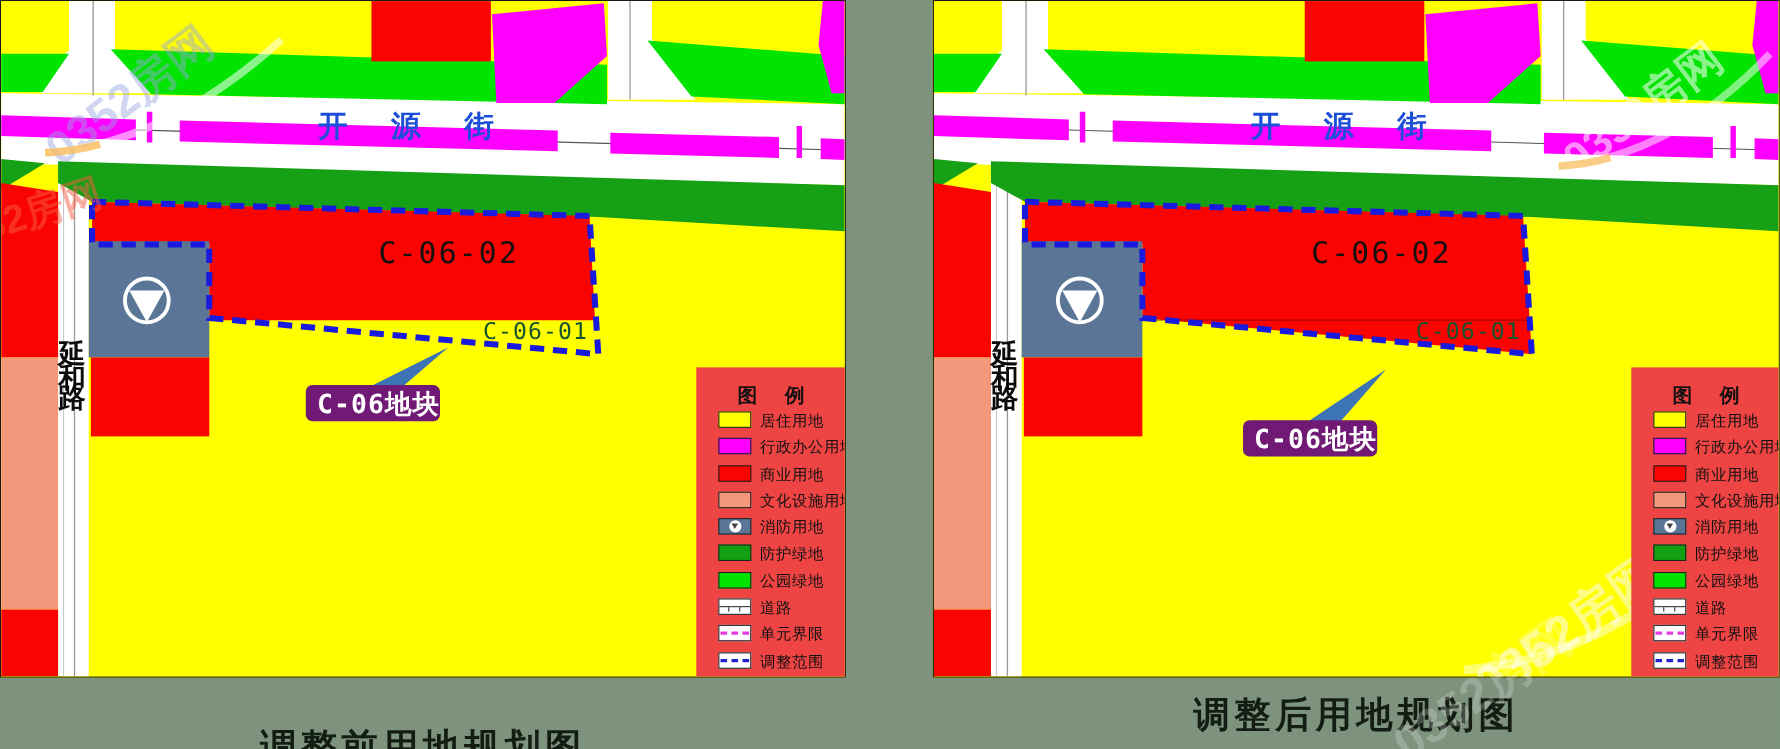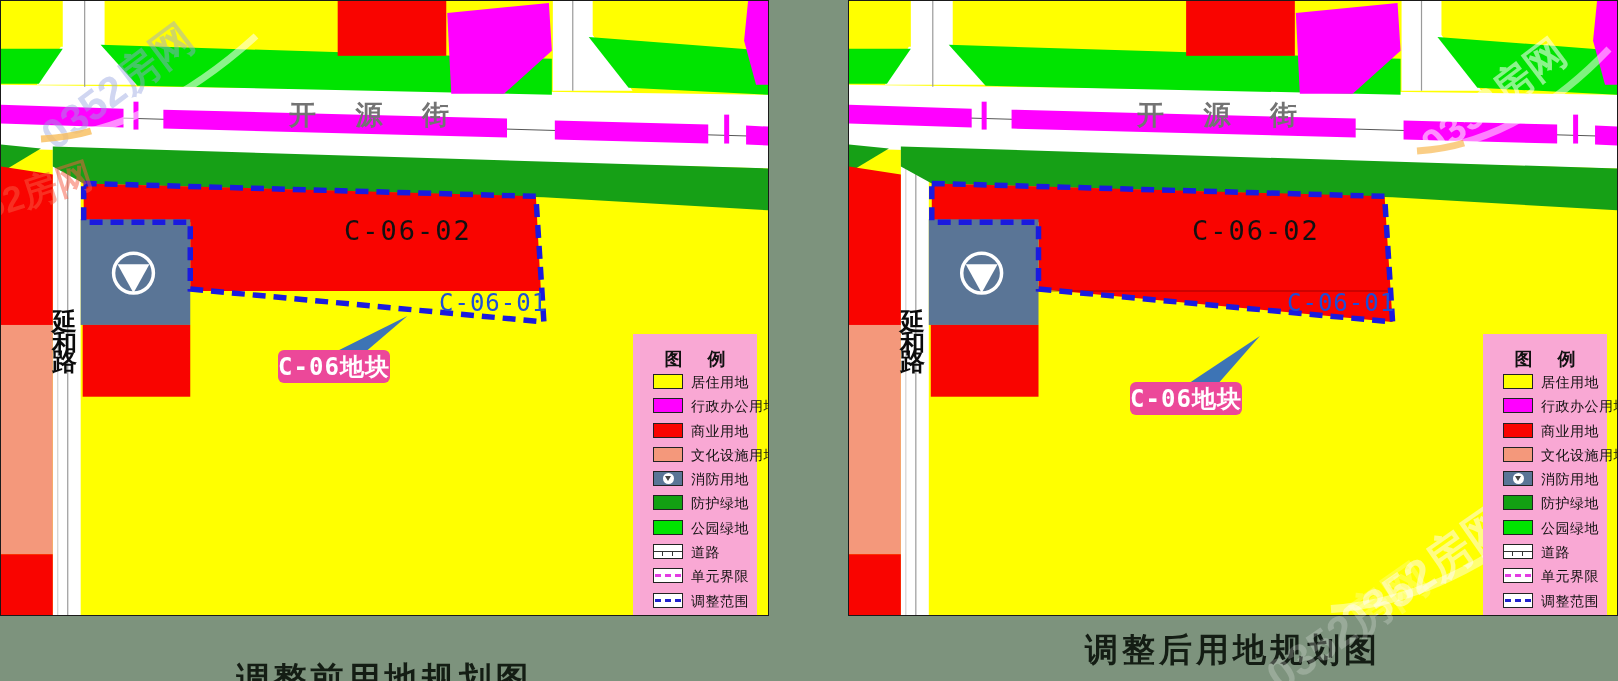--- a/index.html
+++ b/index.html
@@ -12,45 +12,46 @@
     position:absolute;top:0;height:616px;background:#FFFF00;
     border:1px solid #1a1a1a;box-sizing:border-box;overflow:hidden;
   }
   .panel--before{left:0;width:769px;}
   .panel--after{left:848px;width:770px;}
   .map-svg{position:absolute;left:0;top:0;width:100%;height:100%;}
 
   
   .street-label{
     position:absolute;left:288px;top:96px;font-size:27px;font-weight:600;
-    letter-spacing:16px;color:#737373;white-space:nowrap;
+    letter-spacing:16px;color:#1d4ed8;white-space:nowrap;
   }
   .vroad-label{
     position:absolute;left:50px;top:288px;font-size:25px;font-weight:600;color:#0b0b0b;
     writing-mode:vertical-rl;text-orientation:upright;letter-spacing:20px;line-height:28px;
   }
   .parcel-main-label{
     position:absolute;left:300px;top:214px;font-size:27px;color:#111;
     font-family:"DejaVu Sans Mono",monospace;letter-spacing:2px;margin-left:43px;
   }
   .parcel-sub-label{
-    position:absolute;left:438px;top:288px;font-size:24px;color:#1d4ed8;
+    position:absolute;left:438px;top:288px;font-size:21px;color:#14532d;
     font-family:"DejaVu Sans Mono",monospace;letter-spacing:1px;
   }
   .callout{
     position:absolute;left:277px;top:349px;width:112px;height:33px;
-    background:#ec4899;border-radius:6px;color:#fff;font-size:24px;font-weight:600;
+    background:#701a75;border-radius:6px;color:#fff;font-size:24px;font-weight:600;
     display:flex;align-items:center;justify-content:center;letter-spacing:1px;
     font-family:"DejaVu Sans Mono","DejaVu Sans",monospace;
+    padding-left:10px;
   }
   .panel--after .callout{left:281px;top:381px;}
 
   
   .legend{
-    position:absolute;left:632px;top:333px;width:124px;height:283px;background:#f9a8d4;
+    position:absolute;left:632px;top:333px;width:136px;height:283px;background:#ef4444;
   }
   .panel--after .legend{left:634px;}
   .legend-title{
     text-align:center;margin-top:13px;font-size:18px;font-weight:700;color:#111;
     letter-spacing:10px;text-indent:10px;
   }
   .legend-rows{position:absolute;left:0;top:40px;right:0;}
   .legend-row{height:24.3px;display:flex;align-items:flex-start;padding-left:20px;}
   .sw{width:30px;height:15px;border:1px solid #222;box-sizing:border-box;
       flex:0 0 auto;position:relative;background:#fff;}

